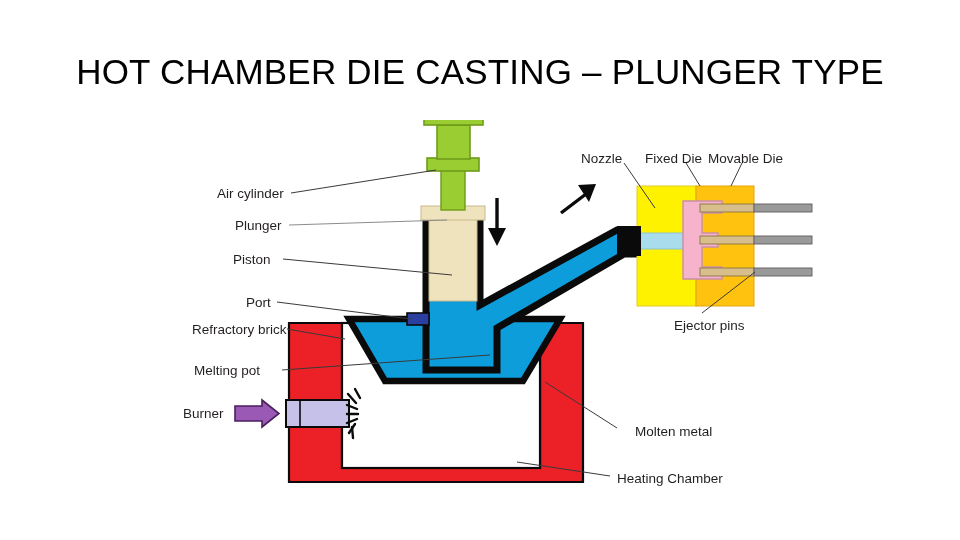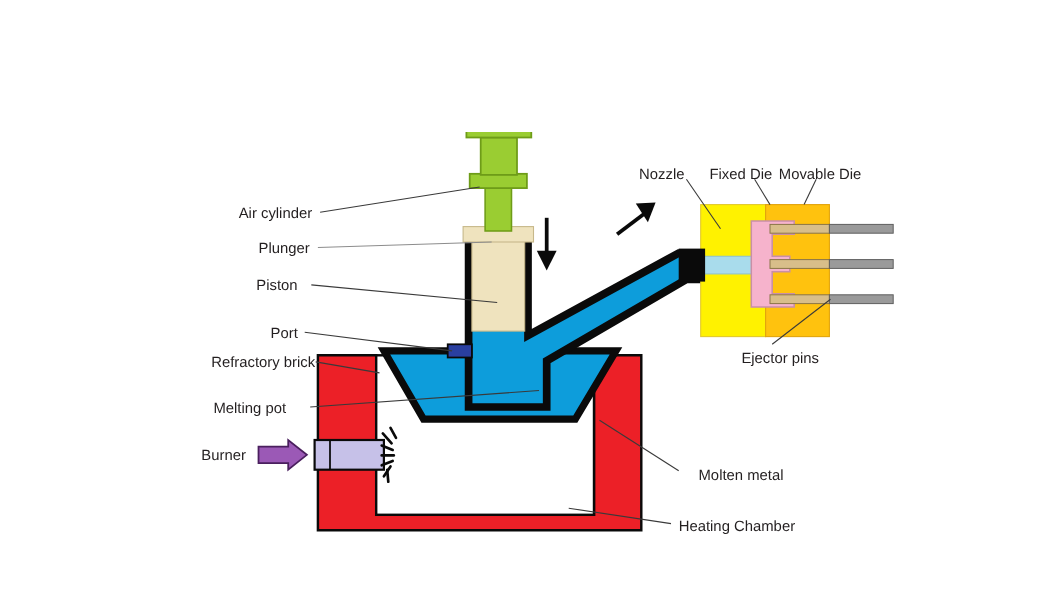--- a/index.html
+++ b/index.html
@@ -59,20 +59,21 @@
     stroke: #8c8c8c;
     stroke-width: 1;
     fill: none;
   }
 </style>
 </head>
 <body>
 
 <div class="slide">
 
+  <div class="slide-title">HOT CHAMBER DIE CASTING – PLUNGER TYPE</div>
 
   <div class="diagram-wrap">
     <svg class="diagram" viewBox="0 0 960 380" xmlns="http://www.w3.org/2000/svg">
 
       <g>
         <path d="M289 203 L342 203 L342 348 L540 348 L540 203 L583 203 L583 362 L289 362 Z" fill="#EC2027" stroke="#0A0A0A" stroke-width="2.2" stroke-linejoin="miter"></path>
       </g>
 
       <g>
         <rect x="342" y="203" width="198" height="145" fill="#FFFFFF" stroke="#0A0A0A" stroke-width="2.2"></rect>

